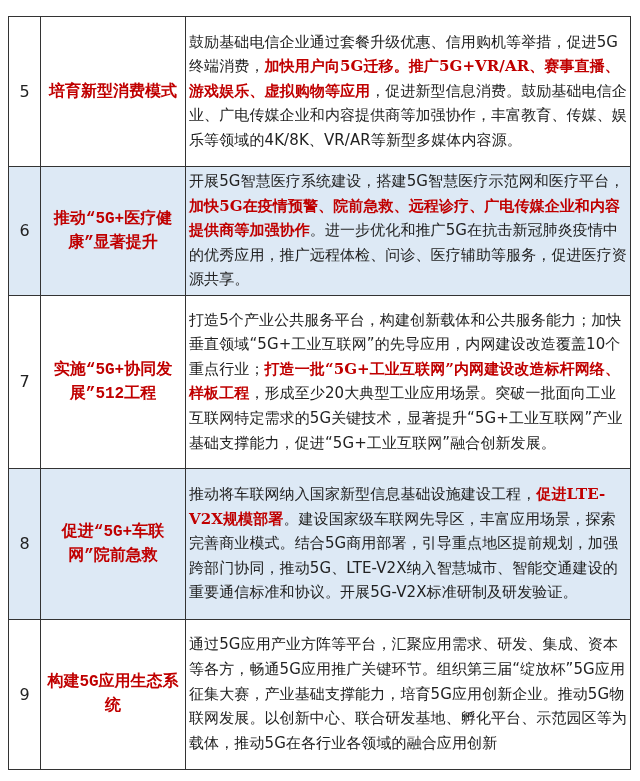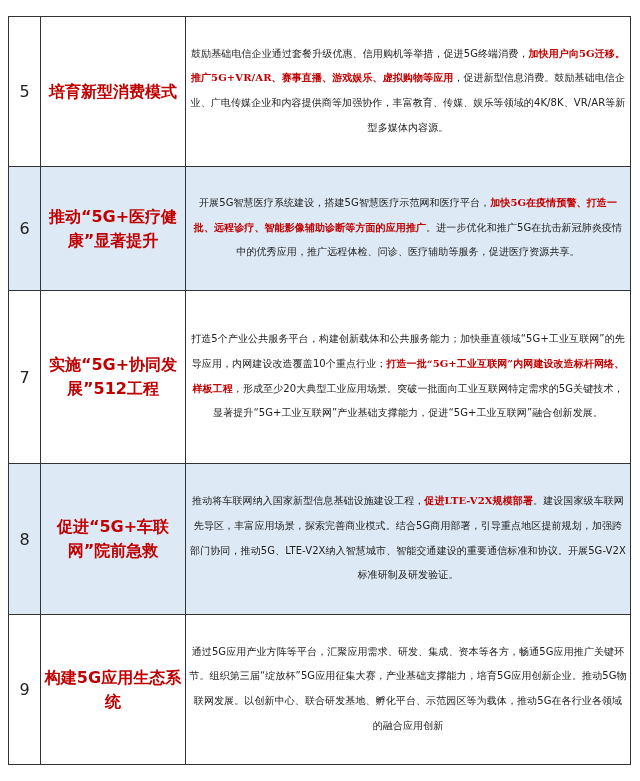--- a/index.html
+++ b/index.html
@@ -3,23 +3,23 @@
 <meta charset="utf-8">
 <style>
   html, body { margin: 0; padding: 0; background: #ffffff; }
   body { width: 640px; height: 781px; position: relative; overflow: hidden;
          font-family: "DejaVu Sans", "Liberation Sans", sans-serif; }
   .tbl { position: absolute; left: 8px; top: 16px; width: 623px;
          border-collapse: collapse; table-layout: fixed; }
   .tbl td { border: 1.5px solid #333333; padding: 0; vertical-align: middle; }
   .c-num { width: 31px; text-align: center; font-size: 16px; color: #222; }
   .c-title { width: 140px; text-align: center; font-size: 16px; font-weight: bold;
-             color: #c00000; line-height: 24px; padding: 0 2px !important; }
-  .c-desc { font-size: 10px; color: #222; line-height: 24.6px;
-            padding: 2px 3px 3px 3px !important; letter-spacing: 0.1px; text-align: center; }
+             color: #c00000; line-height: 24px; padding: 0 2px !important; font-family: Liberation Mono, monospace; }
+  .c-desc { font-size: 15px; color: #222; line-height: 24.6px;
+            padding: 2px 3px 3px 3px !important; letter-spacing: 0.1px; }
   .hl { color: #c00000; font-weight: bold;
         font-family: "DejaVu Serif", "Liberation Serif", serif; }
   tr.alt td { background: #dde9f5; }
   tr.r5 { height: 150px; }
   tr.r6 { height: 124px; }
   tr.r7 { height: 173px; }
   tr.r8 { height: 151px; }
   tr.r9 { height: 150px; }
 </style>
 </head>
@@ -31,21 +31,21 @@
       <td class="c-num">5</td>
       <td class="c-title">培育新型消费模式</td>
       <td class="c-desc">
         <span>鼓励基础电信企业通过套餐升级优惠、信用购机等举措，促进5G终端消费，</span><span class="hl">加快用户向5G迁移。推广5G+VR/AR、赛事直播、游戏娱乐、虚拟购物等应用</span><span>，促进新型信息消费。鼓励基础电信企业、广电传媒企业和内容提供商等加强协作，丰富教育、传媒、娱乐等领域的4K/8K、VR/AR等新型多媒体内容源。</span>
       </td>
     </tr>
     <tr class="r6 alt">
       <td class="c-num">6</td>
       <td class="c-title">推动“5G+医疗健康”显著提升</td>
       <td class="c-desc">
-        <span>开展5G智慧医疗系统建设，搭建5G智慧医疗示范网和医疗平台，</span><span class="hl">加快5G在疫情预警、打造一批、远程诊疗、智能影像辅助诊断等方面的应用推广</span><span>。进一步优化和推广5G在抗击新冠肺炎疫情中的优秀应用，推广远程体检、问诊、医疗辅助等服务，促进医疗资源共享。</span>
+        <span>开展5G智慧医疗系统建设，搭建5G智慧医疗示范网和医疗平台，</span><span class="hl">加快5G在疫情预警、院前急救、远程诊疗、广电传媒企业和内容提供商等加强协作</span><span>。进一步优化和推广5G在抗击新冠肺炎疫情中的优秀应用，推广远程体检、问诊、医疗辅助等服务，促进医疗资源共享。</span>
       </td>
     </tr>
     <tr class="r7">
       <td class="c-num">7</td>
       <td class="c-title">实施“5G+协同发展”512工程</td>
       <td class="c-desc">
         <span>打造5个产业公共服务平台，构建创新载体和公共服务能力；加快垂直领域“5G+工业互联网”的先导应用，内网建设改造覆盖10个重点行业；</span><span class="hl">打造一批“5G+工业互联网”内网建设改造标杆网络、样板工程</span><span>，形成至少20大典型工业应用场景。突破一批面向工业互联网特定需求的5G关键技术，显著提升“5G+工业互联网”产业基础支撑能力，促进“5G+工业互联网”融合创新发展。</span>
       </td>
     </tr>
     <tr class="r8 alt">

